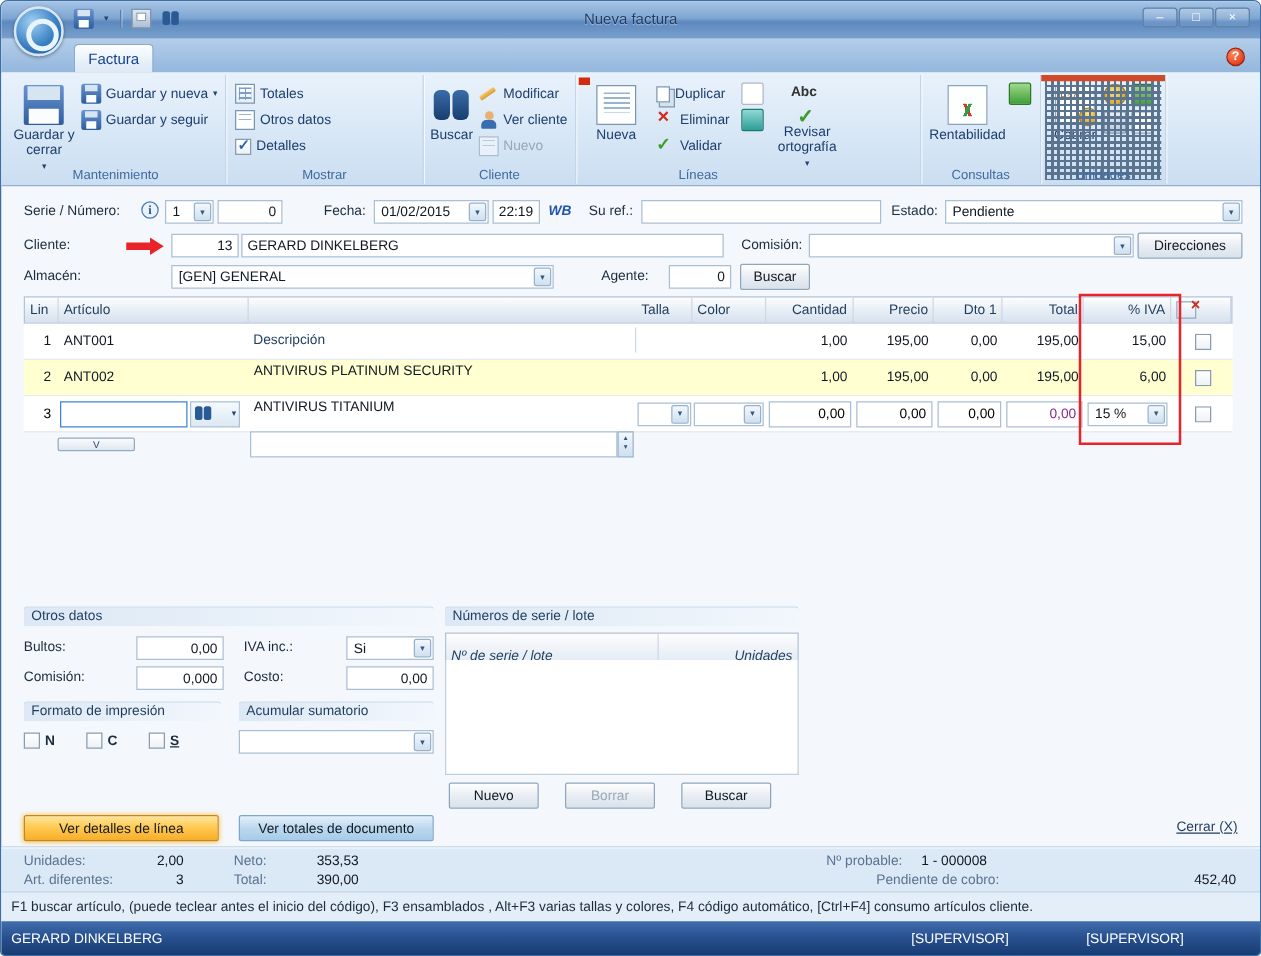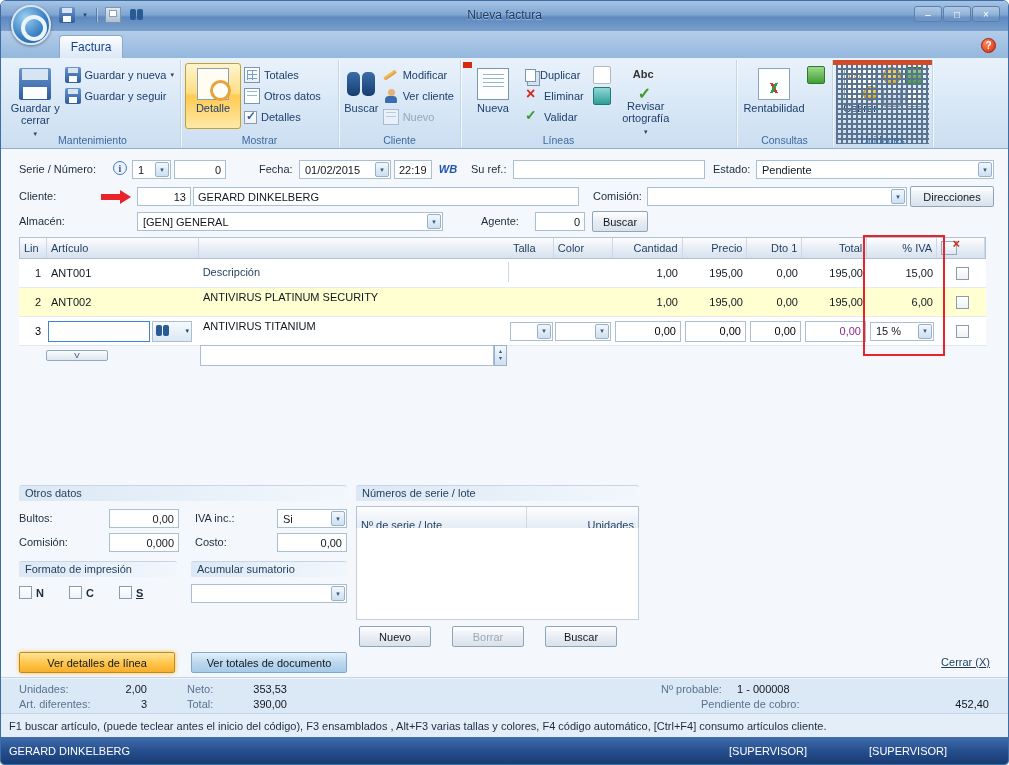--- a/index.html
+++ b/index.html
@@ -154,21 +154,21 @@
   .red-box{position:absolute;left:862px;top:234px;width:82px;height:121px;border:2px solid #e8232a;z-index:40;pointer-events:none;}
   .red-arrow{position:absolute;left:100px;top:189px;z-index:40;pointer-events:none;}
   .red-arrow .shaft{position:absolute;left:0;top:4px;width:19px;height:6px;background:#e8232a;}
   .red-arrow .head{position:absolute;left:19px;top:0;width:0;height:0;border-left:11px solid #e8232a;
     border-top:7px solid transparent;border-bottom:7px solid transparent;}
 
   
   .phead{position:absolute;height:16px;font-size:11px;color:#1e3c5c;padding:1px 0 0 6px;
     background:linear-gradient(90deg,#dce8f5,#f2f7fc);border-top:1px solid #c6d6e8;border-radius:3px 3px 0 0;}
   .sltable-head{position:absolute;display:flex;height:38px;background:linear-gradient(#fdfdfe,#e6edf5 55%,#d7e2ee);
-    border:1px solid #b2c3d6;font-size:11px;color:#1e3c5c;align-items:center;}
+    border:1px solid #b2c3d6;font-size:11px;color:#1e3c5c;align-items:center;font-style:italic;}
   .sltable-body{position:absolute;background:#fff;border:1px solid #c2d0de;border-top:none;}
 
   
   .btn-orange{background:linear-gradient(#ffe49a,#ffc84e 50%,#f7ae2a);border:1px solid #c08a20;box-shadow:0 0 4px #ffb83a;}
   .btn-blue{background:linear-gradient(#e4f0fa,#bcd8ef 50%,#a7cbe8);border:1px solid #7da7cc;}
   .cerrar{position:absolute;right:18px;top:655px;font-size:11px;color:#1e3c5c;text-decoration:underline;}
   .divider{position:absolute;left:0;right:0;top:676px;height:1px;background:#c2d2e2;}
   .summary{position:absolute;left:0;right:0;top:677px;height:35px;background:#dbe8f6;border-top:1px solid #eef5fc;font-size:11px;}
   .slbl{position:absolute;color:#5a7390;white-space:nowrap;}
   .sval{position:absolute;color:#101820;text-align:right;white-space:nowrap;}
@@ -229,24 +229,20 @@
         </div>
         <div class="smallbtn">
           <span class="ic ic16 ic-floppy"></span>
           <span>Guardar y seguir</span>
         </div>
       </div>
       <div class="grouplabel">Mantenimiento</div>
     </div>
 
     <div class="group" style="width:158px">
-      <div class="bigbtn selected">
-        <span class="ic ic32 ic-detail"></span>
-        <span>Detalle</span>
-      </div>
       <div class="smallcol">
         <div class="smallbtn">
           <span class="ic ic16 ic-grid"></span>
           <span>Totales</span>
         </div>
         <div class="smallbtn">
           <span class="ic ic16 ic-doc"></span>
           <span>Otros datos</span>
         </div>
         <div class="smallbtn">

